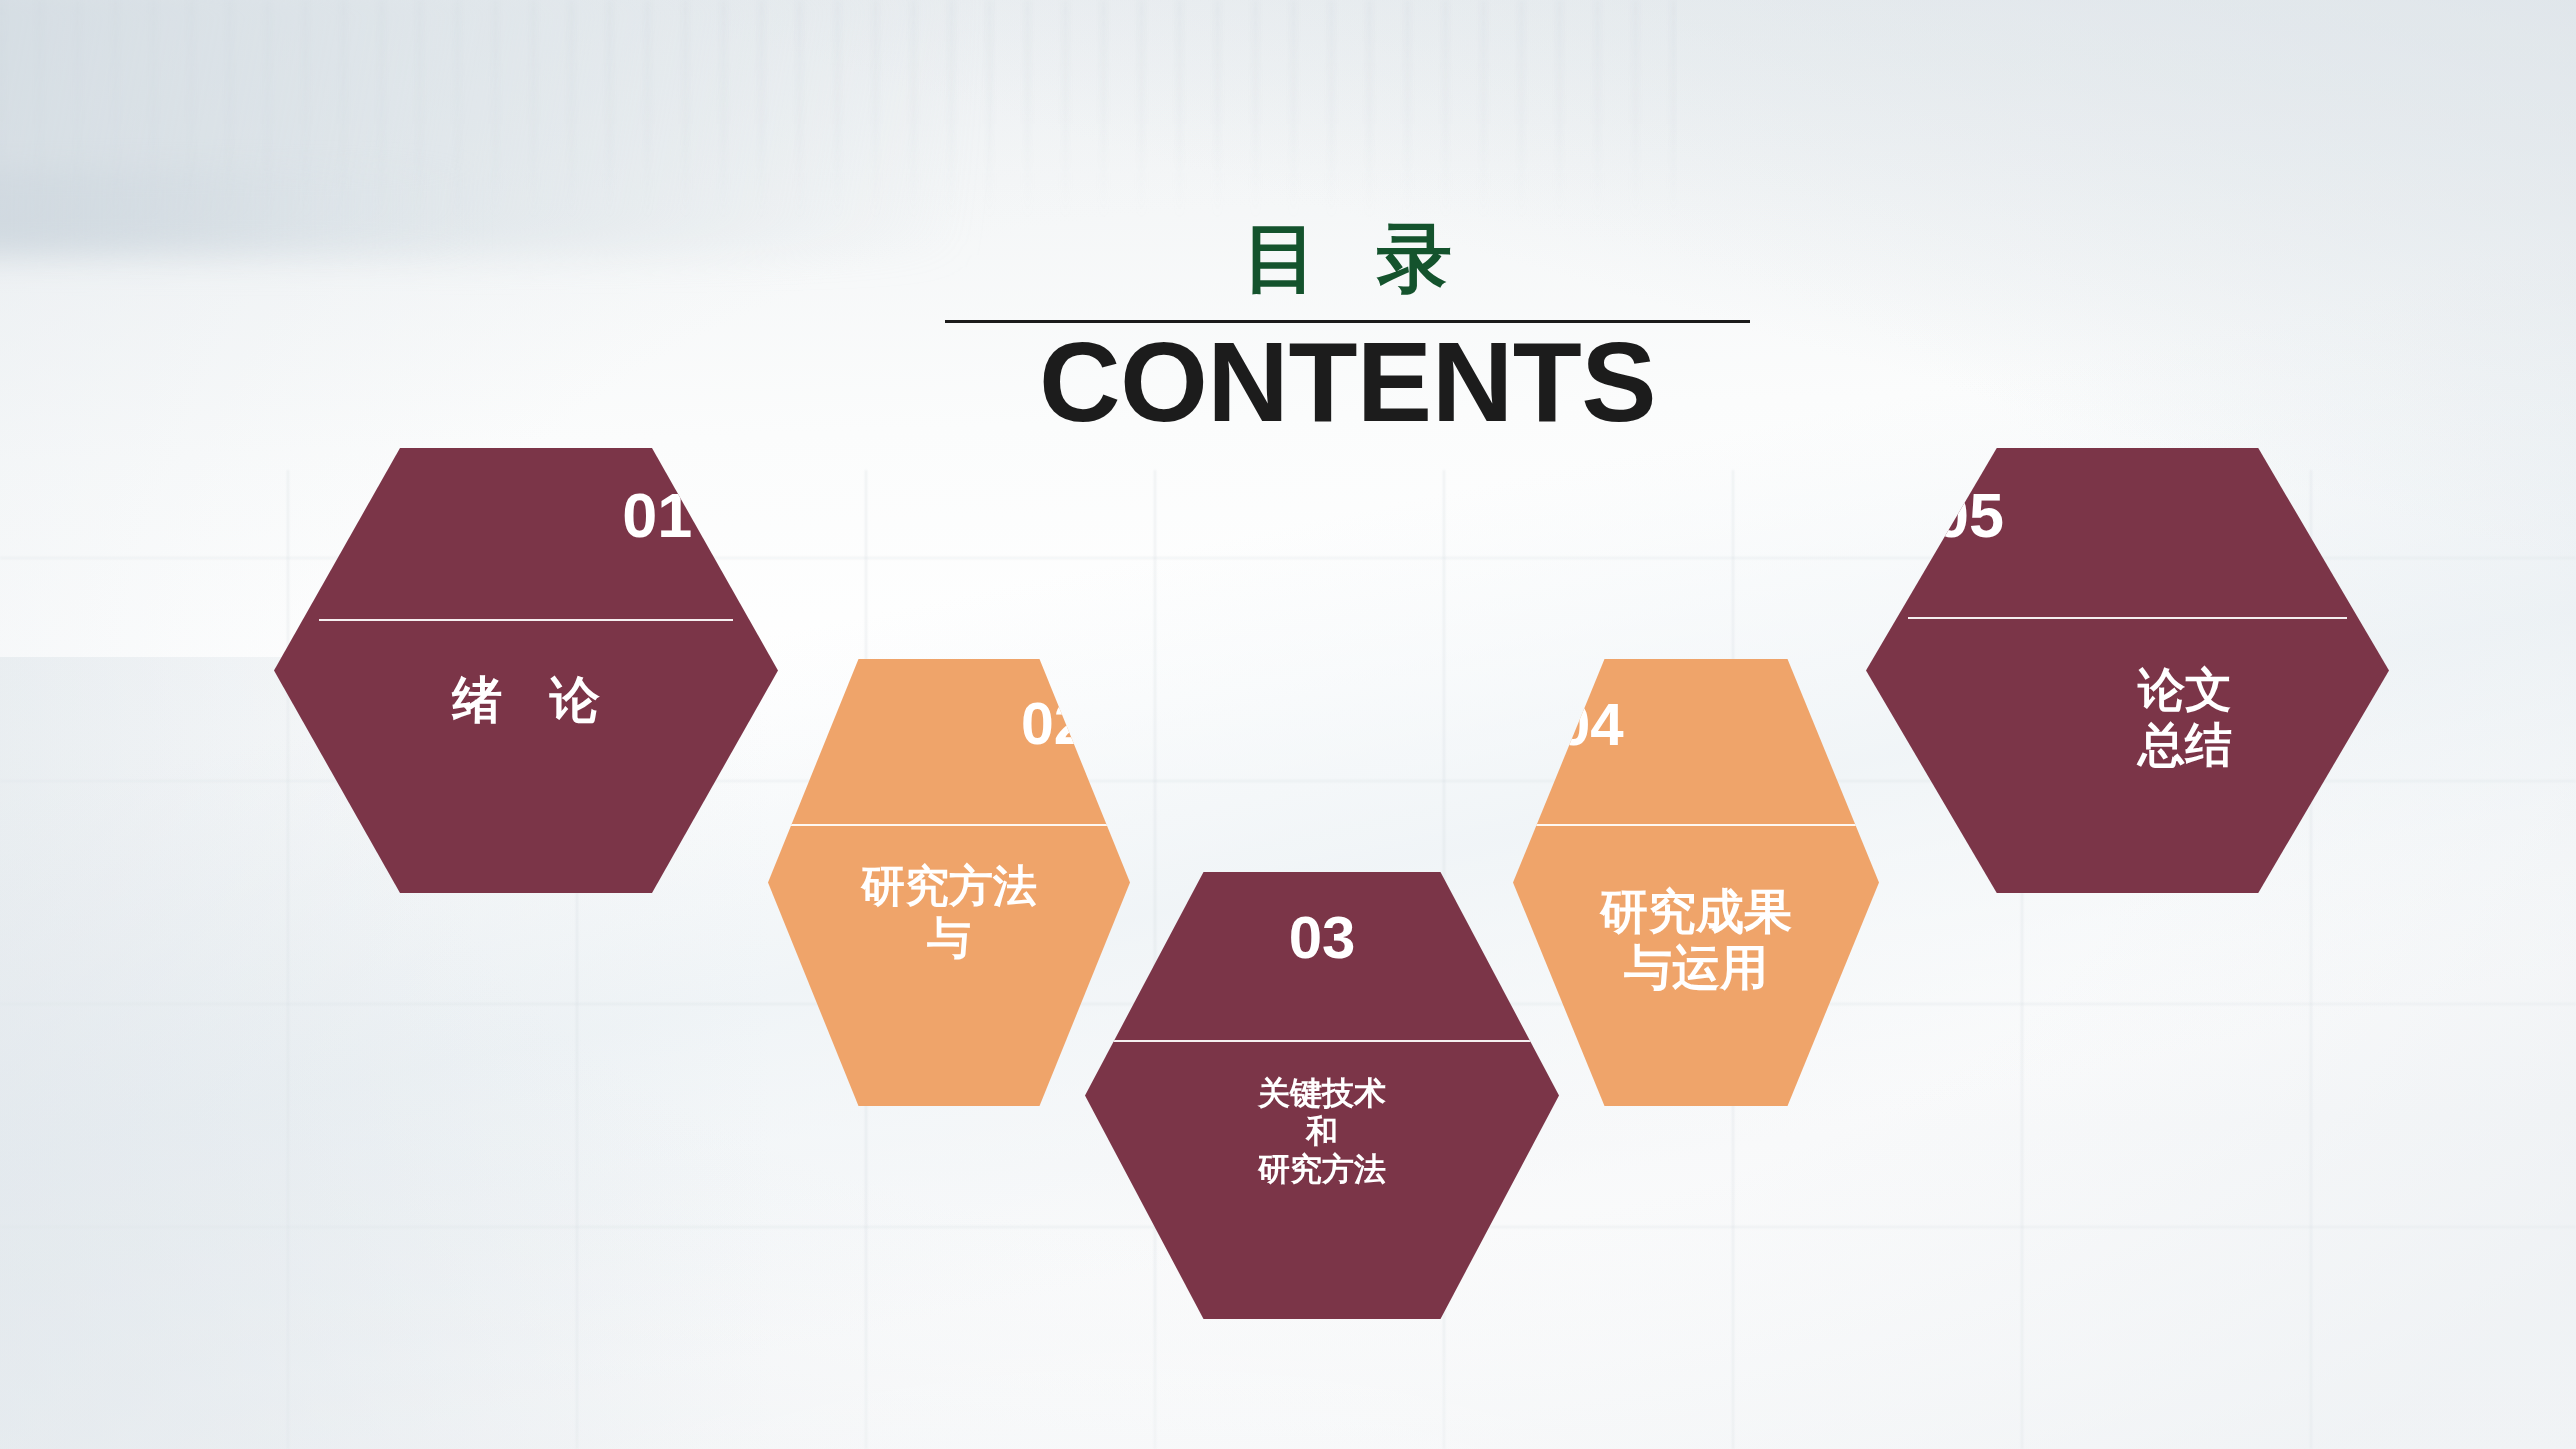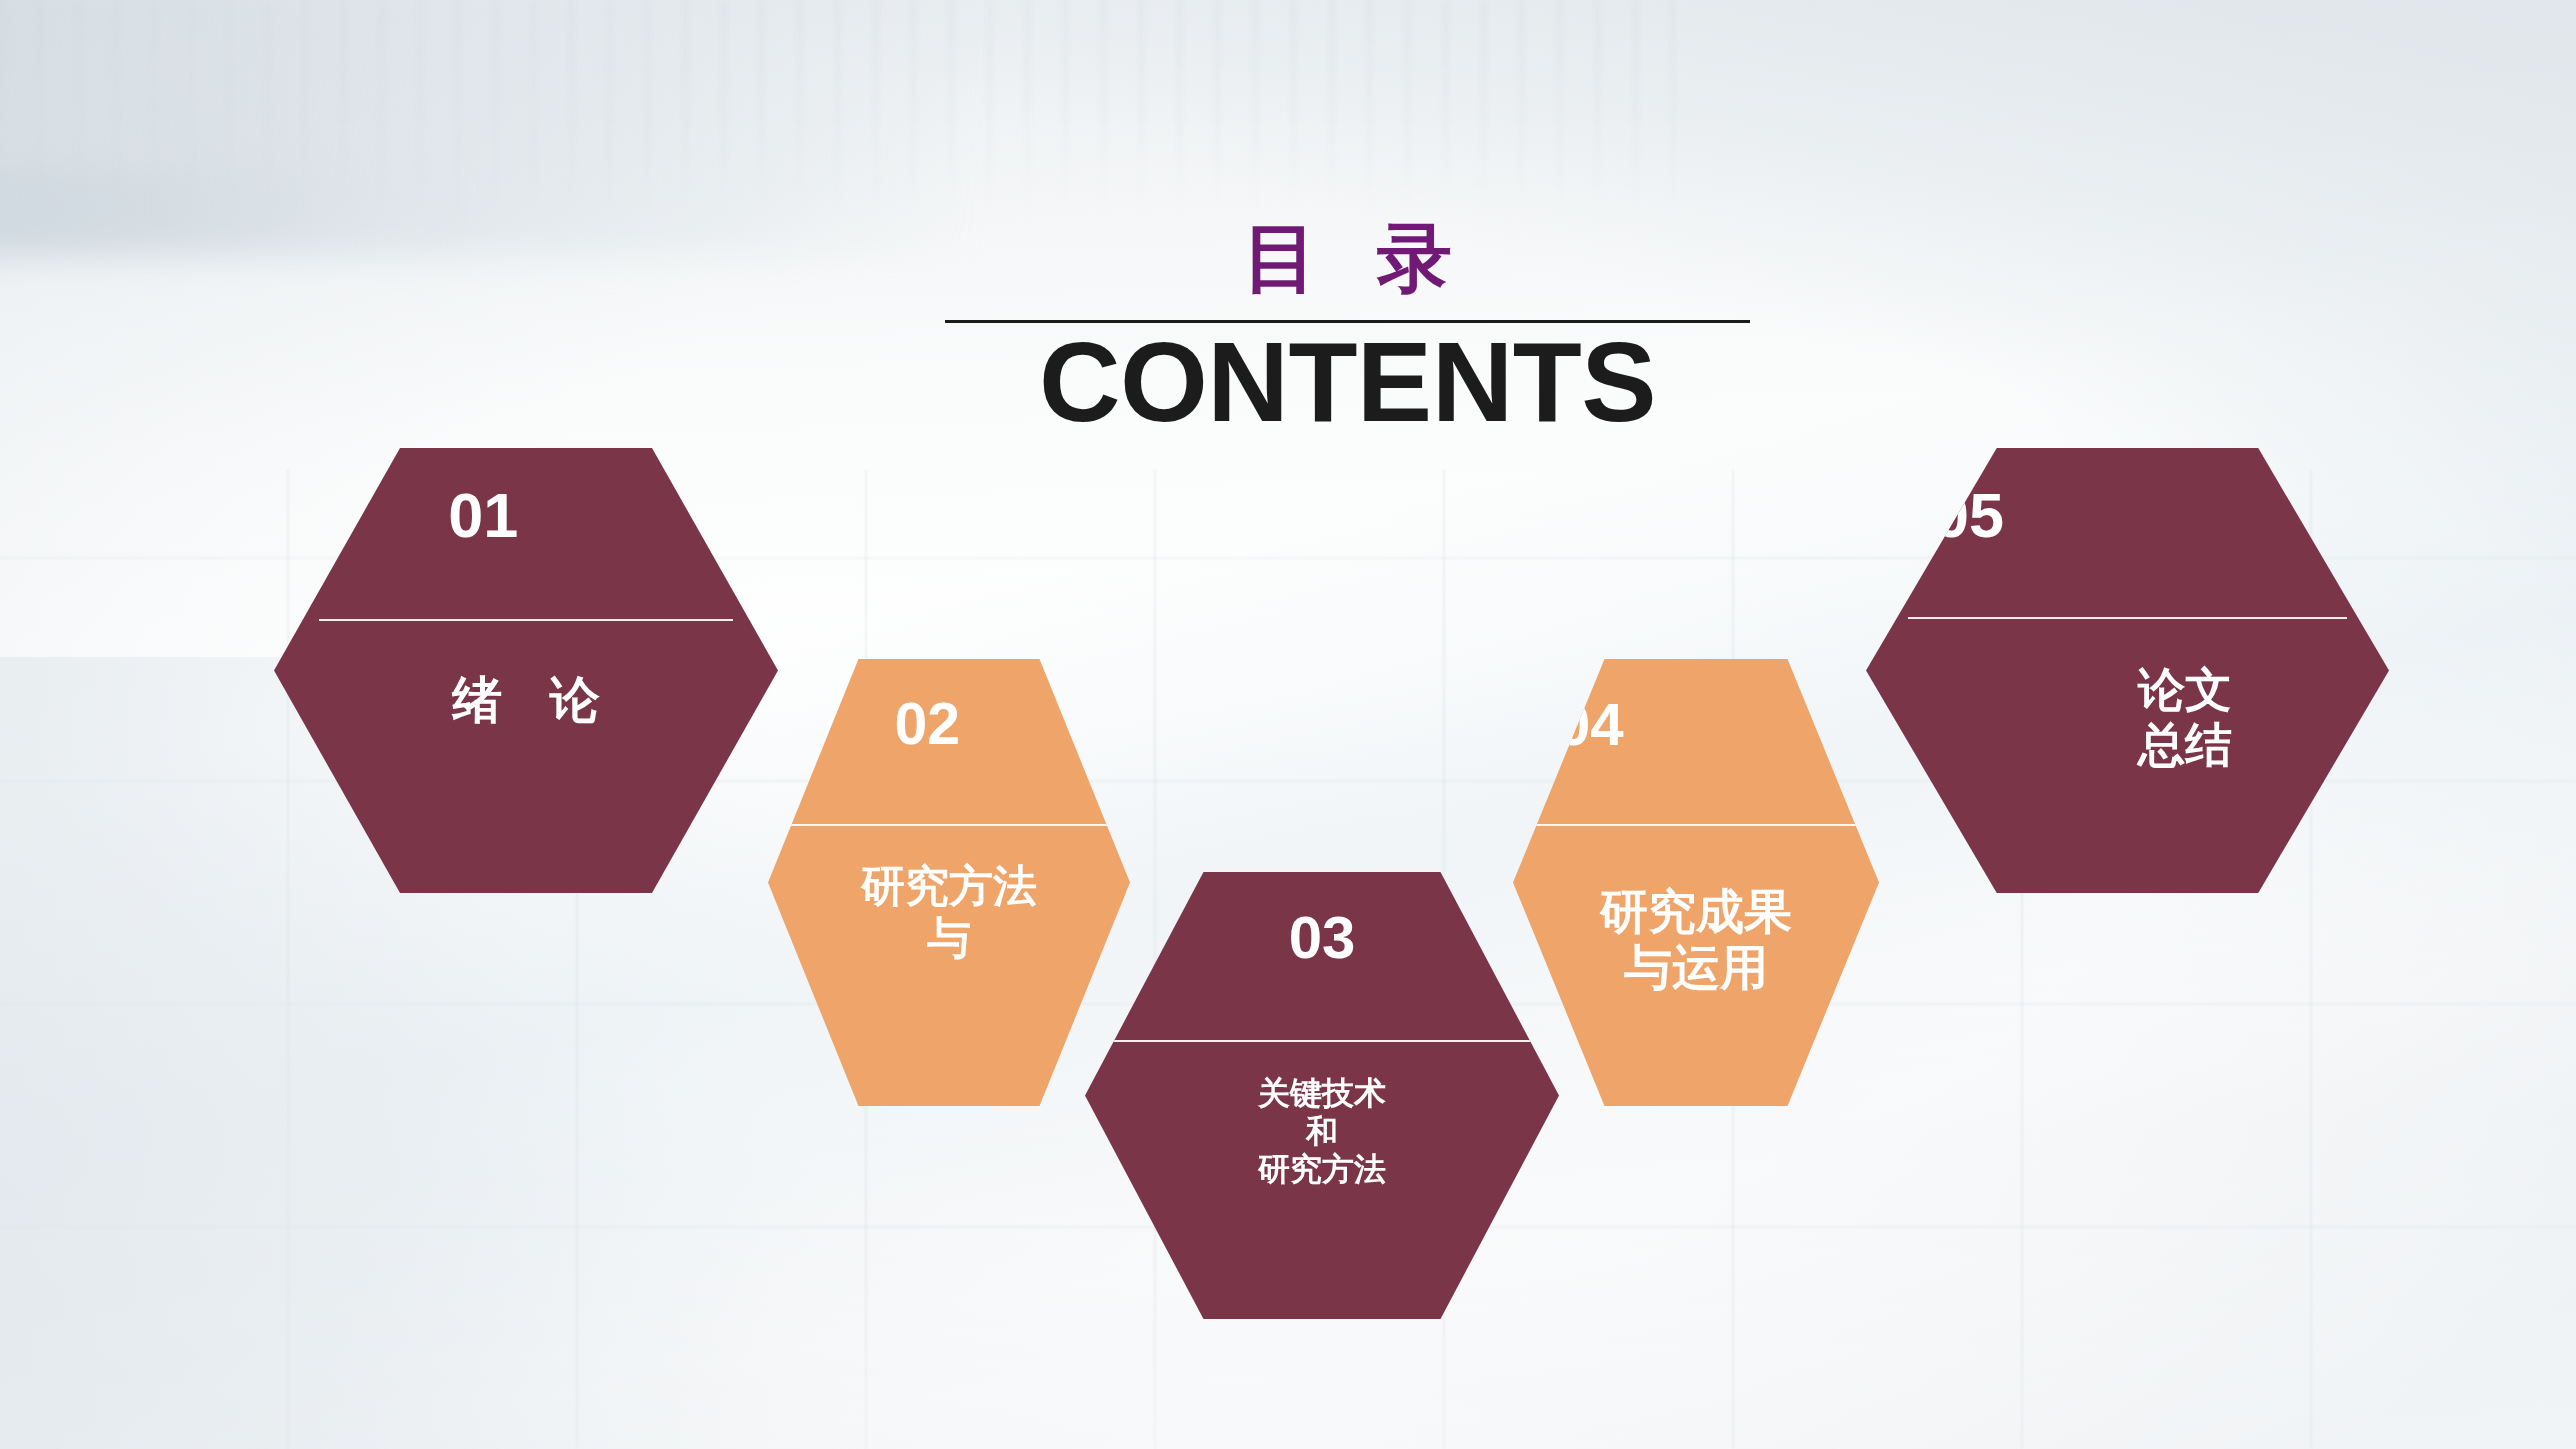--- a/index.html
+++ b/index.html
@@ -108,21 +108,21 @@
     position: absolute;
     left: 945px;
     top: 221px;
     width: 805px;
     text-align: center;
     z-index: 5;
   }
   .title-cn {
     font-size: 75px;
     font-weight: bold;
-    color: #701a75;
+    color: #14532d;
     letter-spacing: 0.22em;
     line-height: 1.0;
     text-indent: 0.22em;
     font-family: "DejaVu Sans", "Liberation Sans", sans-serif;
   }
   .title-rule {
     width: 100%;
     height: 2.7px;
     background: #1b1b1b;
     margin-top: 24px;
@@ -151,21 +151,21 @@
     position: absolute;
     top: 8%;
     width: 100%;
     color: #ffffff;
     font-size: 62px;
     font-weight: bold;
     line-height: 1;
     font-family: "Liberation Sans", "DejaVu Sans", sans-serif;
     box-sizing: border-box;
   }
-  .hex-num.align-right { text-align: center; padding-right: 17%; }
+  .hex-num.align-right { text-align: right; padding-right: 17%; }
   .hex-num.align-left  { text-align: left;  padding-left: 17%; }
   .hex-num.align-center{ text-align: center; }
 
   .hex-rule {
     position: absolute;
     top: 38.5%;
     left: 9%;
     width: 82%;
     height: 2px;
     background: rgba(255,255,255,0.92);

